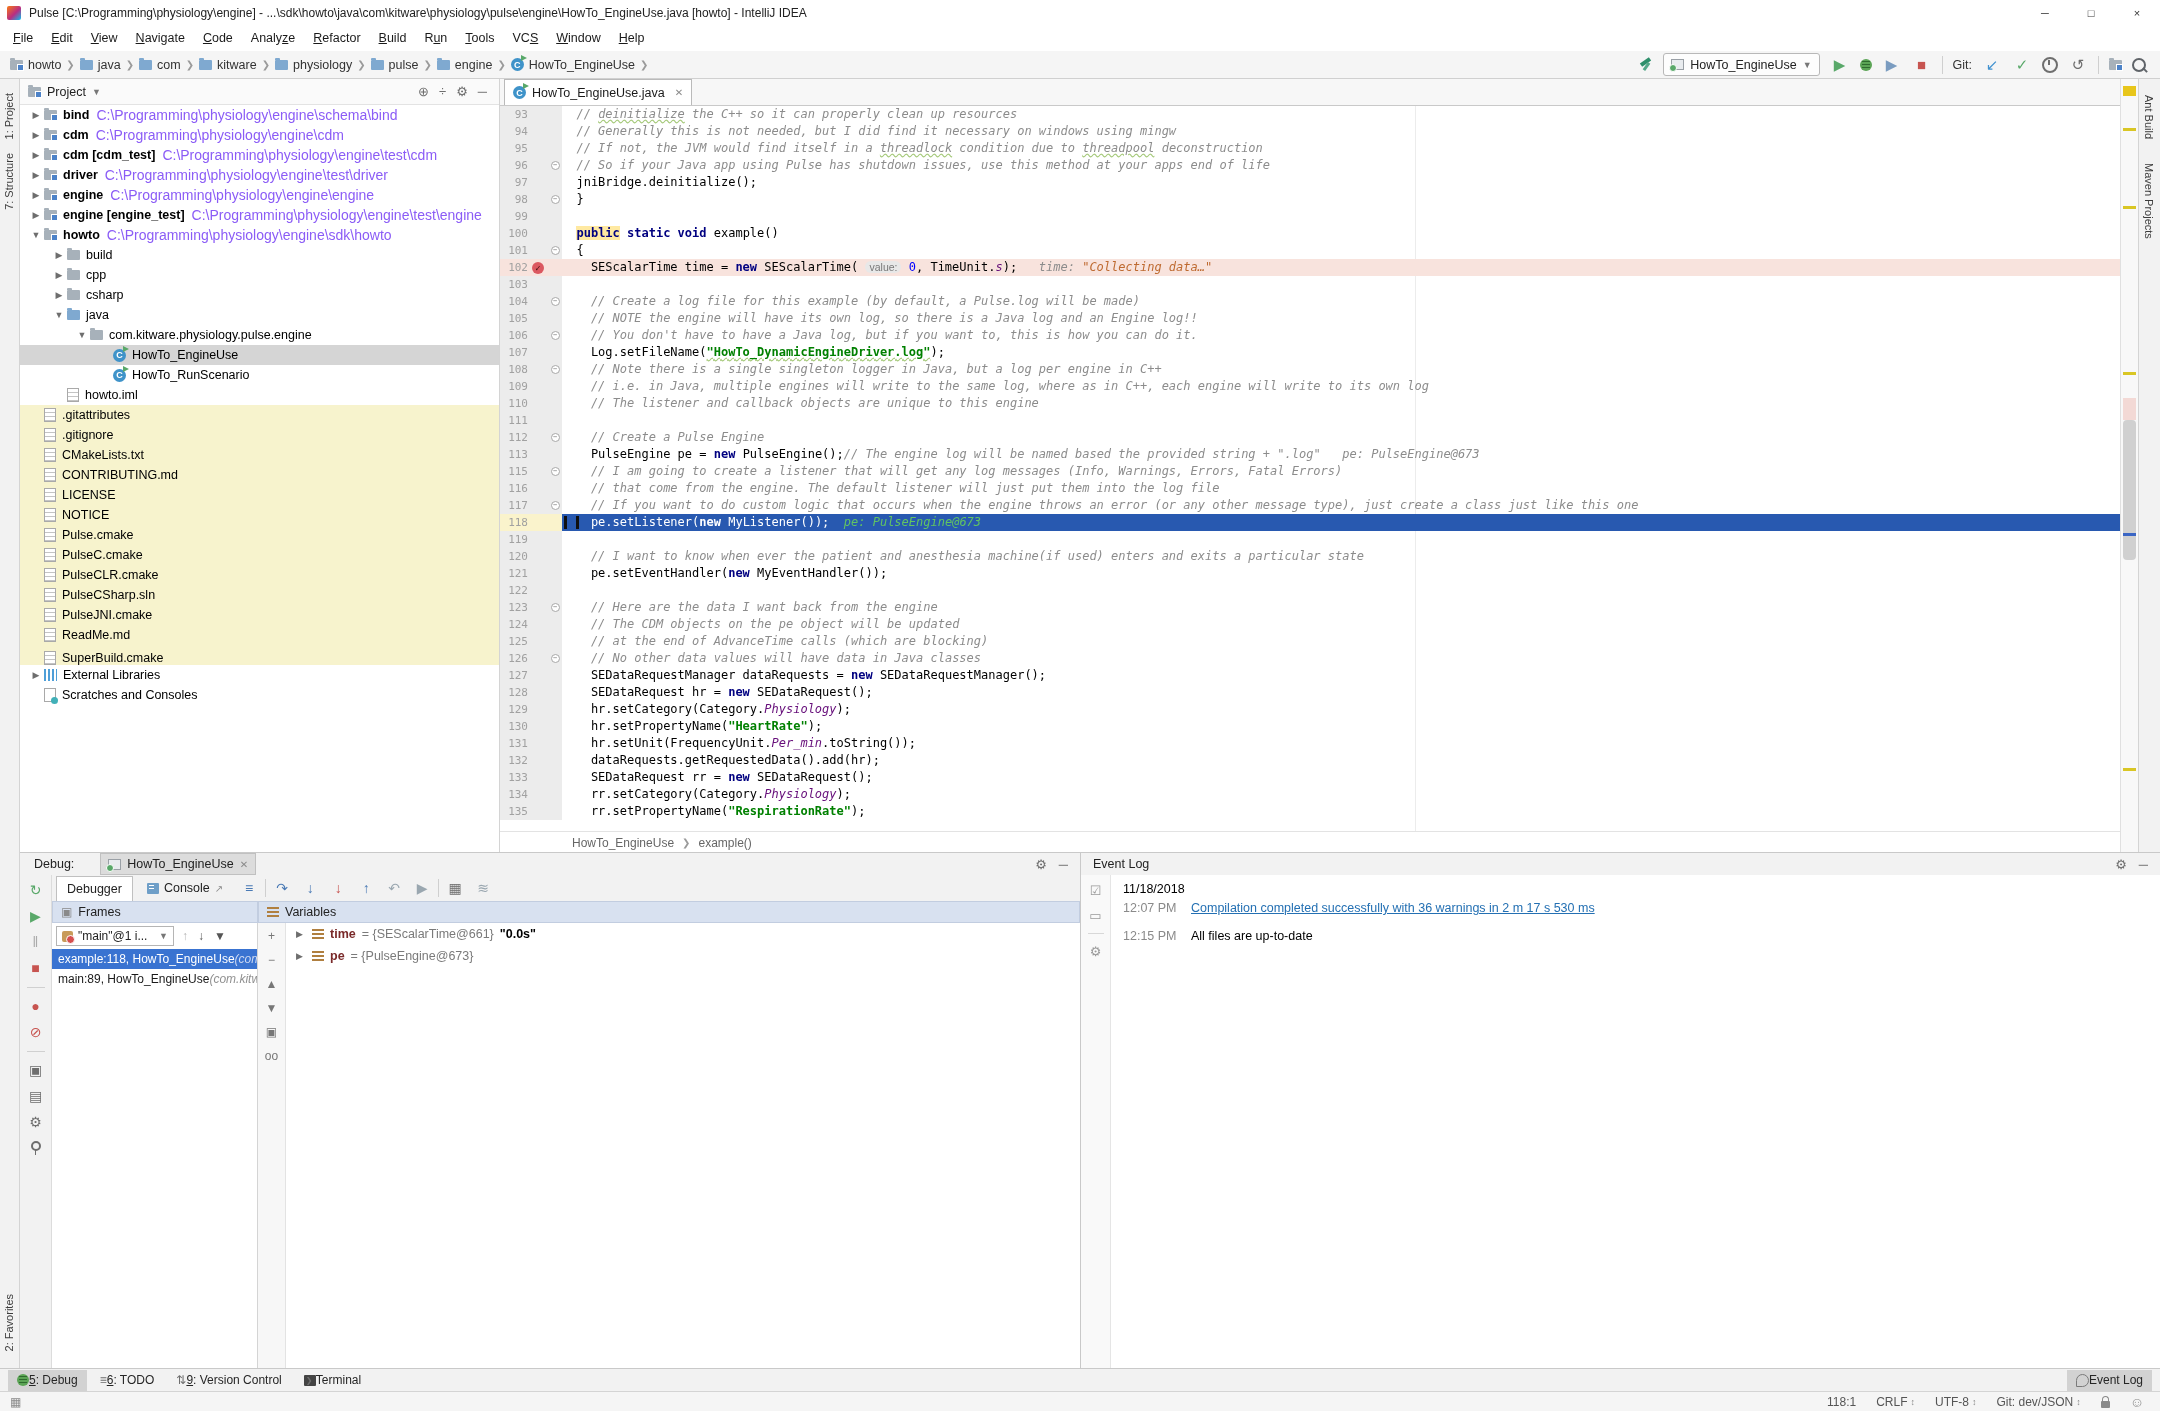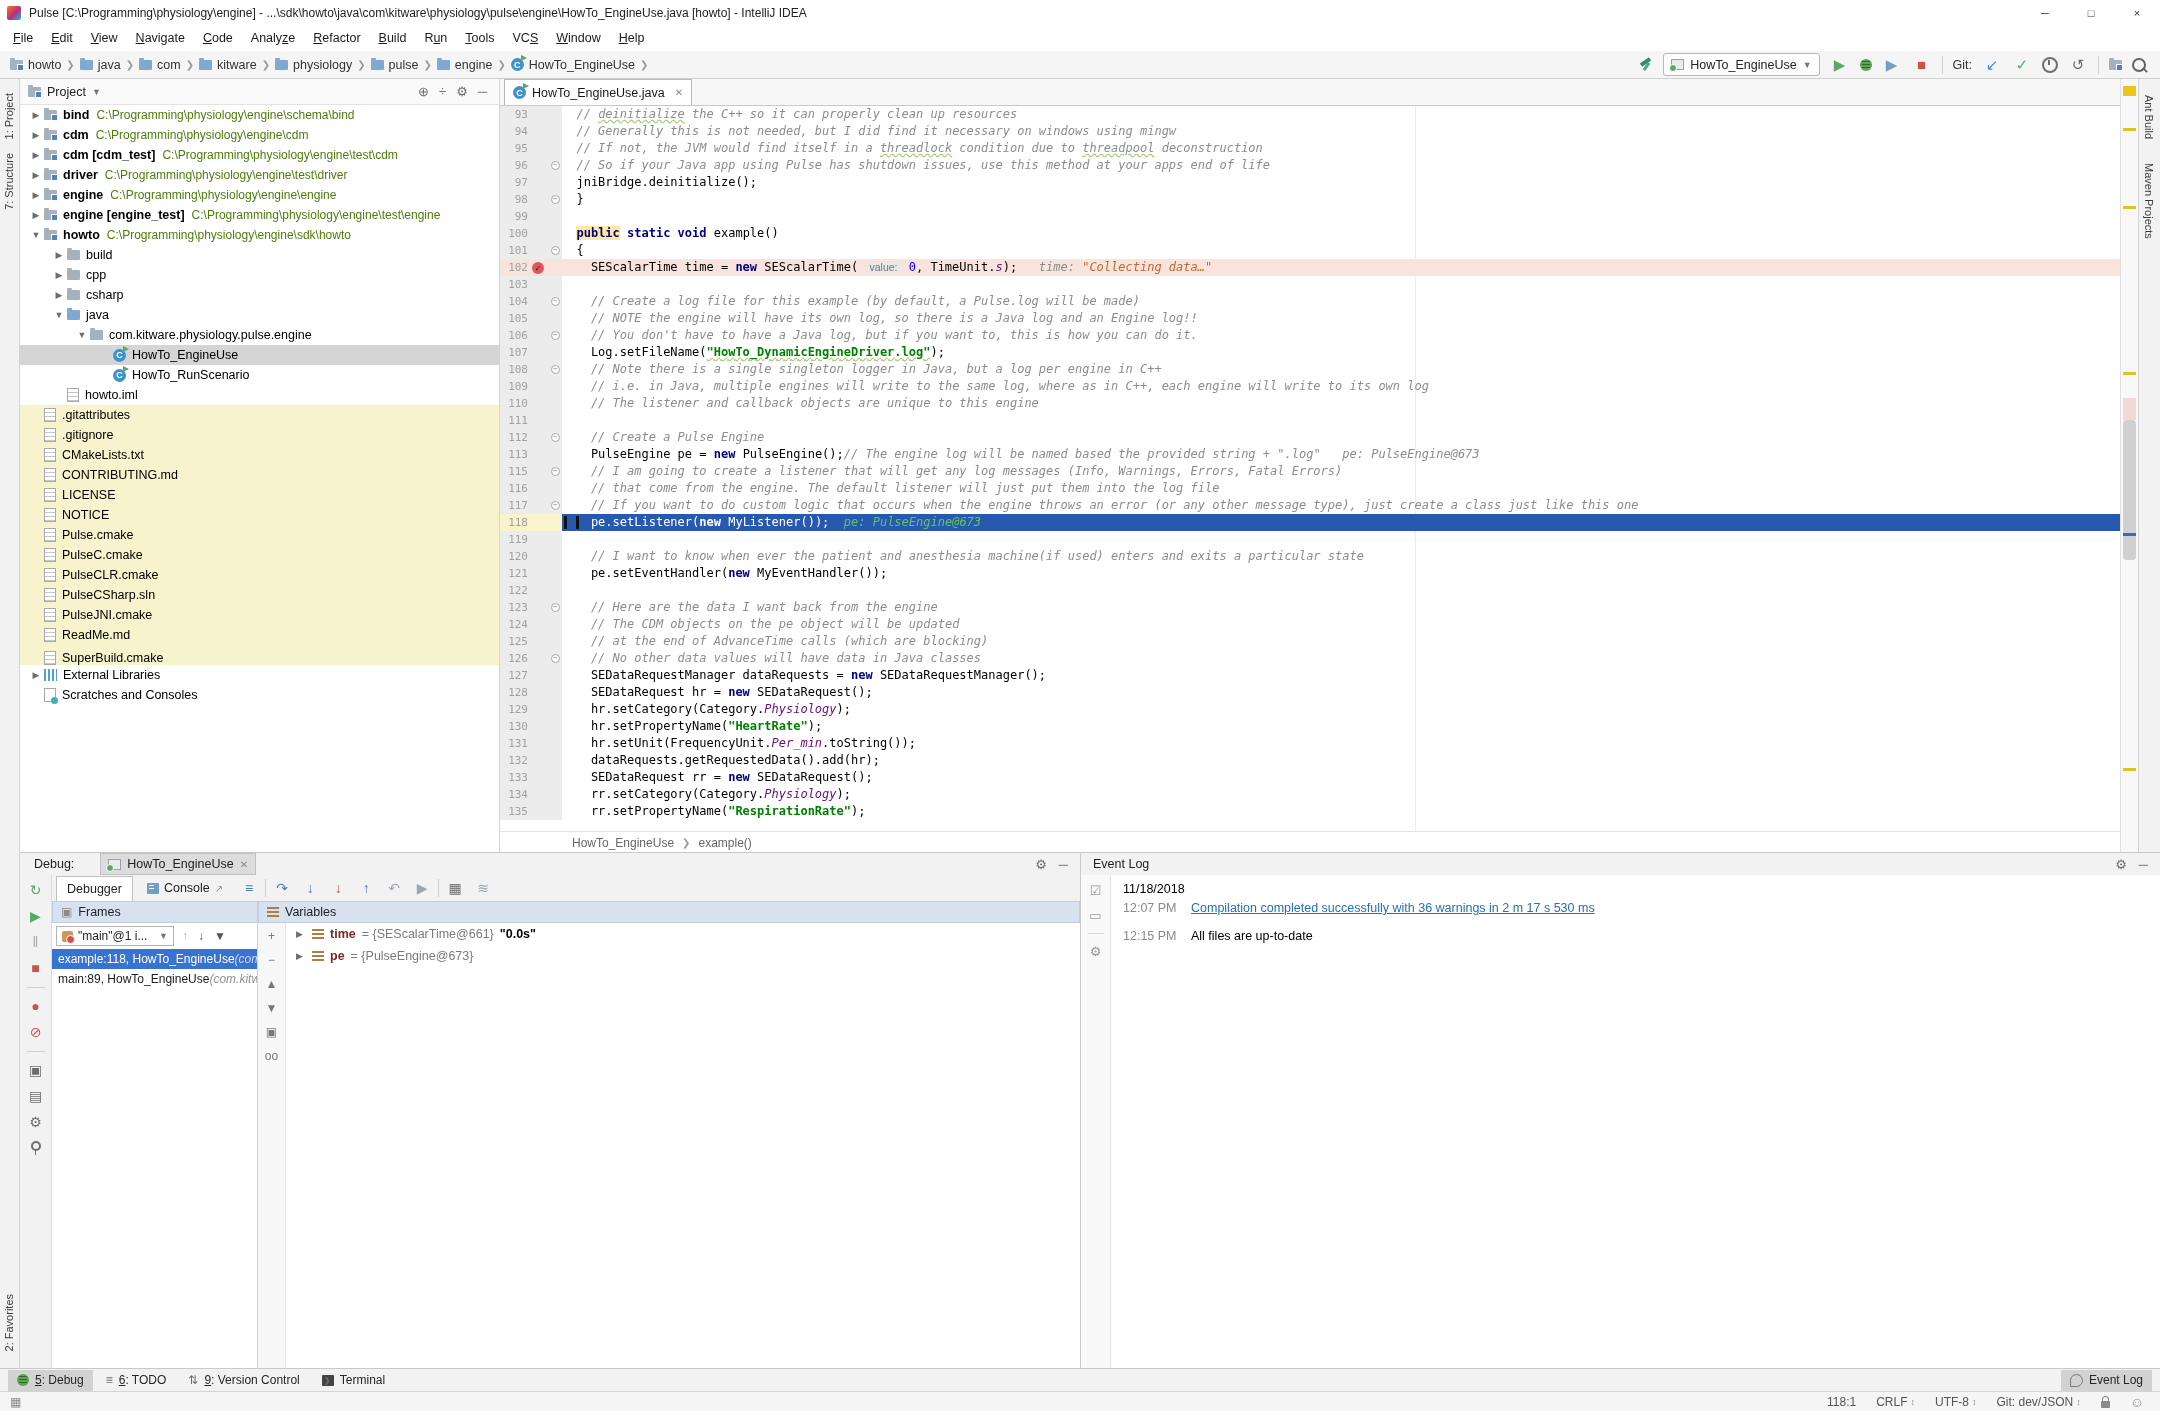--- a/index.html
+++ b/index.html
@@ -63,21 +63,21 @@
   .vflip{transform:rotate(180deg);}
   
   #project{left:20px;top:79px;width:480px;height:773px;background:#fff;border-right:1px solid #d4d4d4;box-sizing:border-box;overflow:hidden;}
   #proj-head{height:25px;background:#fafafa;border-bottom:1px solid #e3e3e3;display:flex;align-items:center;padding:0 8px;gap:6px;font-size:12.5px;color:#222;}
   #proj-head .spring{flex:1;}
   #proj-head .ph-ic{color:#6e6e6e;font-size:13px;padding:0 4px;}
   .trow{height:20px;display:flex;align-items:center;font-size:12.5px;white-space:nowrap;overflow:hidden;}
   .trow .chev{width:16px;text-align:center;color:#6e6e6e;font-size:9px;flex:none;}
   .trow .tname{margin-left:6px;color:#000;}
   .trow .tname.b{font-weight:bold;}
-  .trow .tpath{margin-left:7px;color:#4d7c0f;font-size:12px;}
+  .trow .tpath{margin-left:7px;color:#8b5cf6;font-size:14px;}
   .trow.yel{background:#f7f3cd;}
   .trow.sel{background:#d5d5d5;}
   
   #editor{left:500px;top:79px;width:1620px;height:773px;background:#fff;box-sizing:border-box;}
   #tabbar{height:26px;background:#f7f7f7;border-bottom:1px solid #c9c9c9;display:flex;align-items:flex-end;}
   #edtab{height:25px;background:#fff;border:1px solid #bababa;border-bottom:none;display:flex;align-items:center;gap:6px;padding:0 8px;margin-left:4px;font-size:12.5px;}
   #edtab .x{color:#8a8a8a;font-size:10px;margin-left:4px;}
   #code{position:relative;height:725px;overflow:hidden;background:#fff;}
   #guide{position:absolute;left:915px;top:0;bottom:0;width:1px;background:#ececec;}
   .cl{display:flex;height:17px;line-height:17px;font-family:"DejaVu Sans Mono","Liberation Mono",monospace;font-size:12px;white-space:pre;}
@@ -148,21 +148,21 @@
   #el-headicons{margin-left:auto;display:flex;gap:12px;color:#6e6e6e;font-size:13px;}
   #el-rail{position:absolute;left:0;top:22px;width:30px;bottom:0;background:#f9f9f9;border-right:1px solid #e5e5e5;display:flex;flex-direction:column;align-items:center;padding-top:8px;gap:10px;box-sizing:border-box;color:#9a9a9a;font-size:13px;}
   #el-rail .dvd{width:16px;height:1px;background:#d8d8d8;}
   .elrow{display:flex;font-size:12.5px;margin-top:5px;}
   .elrow .eltime{width:68px;color:#8a8a8a;flex:none;}
   .elrow .eltext{color:#000;}
   .elrow .eltext.link{color:#2470b3;text-decoration:underline;}
   #el-body{position:absolute;left:42px;top:24px;right:10px;bottom:0;}
   
   #bottombar{left:0;top:1368px;width:2160px;height:23px;background:#f2f2f2;border-top:1px solid #c9c9c9;display:flex;align-items:center;box-sizing:border-box;padding:0 8px;}
-  .btab{display:flex;align-items:center;gap:6px;height:21px;padding:0 9px;font-size:12px;color:#262626;}
+  .btab{display:flex;align-items:center;height:21px;padding:0 9px;font-size:12px;color:#262626;}
   .btab.active{background:#d2d2d2;}
   #bb-right{margin-left:auto;display:flex;}
   #statusbar{left:0;top:1391px;width:2160px;height:20px;background:#f5f5f5;border-top:1px solid #d4d4d4;display:flex;align-items:center;box-sizing:border-box;padding:0 10px;font-size:12px;color:#555;}
   #sb-right{margin-left:auto;display:flex;align-items:center;gap:20px;padding-right:6px;}
   .sb-it{display:flex;align-items:center;gap:3px;}
   .sb-arrows{font-size:9px;color:#888;}
   #hector{color:#8a8a8a;font-size:14px;}
 </style>
 </head>
 <body>

